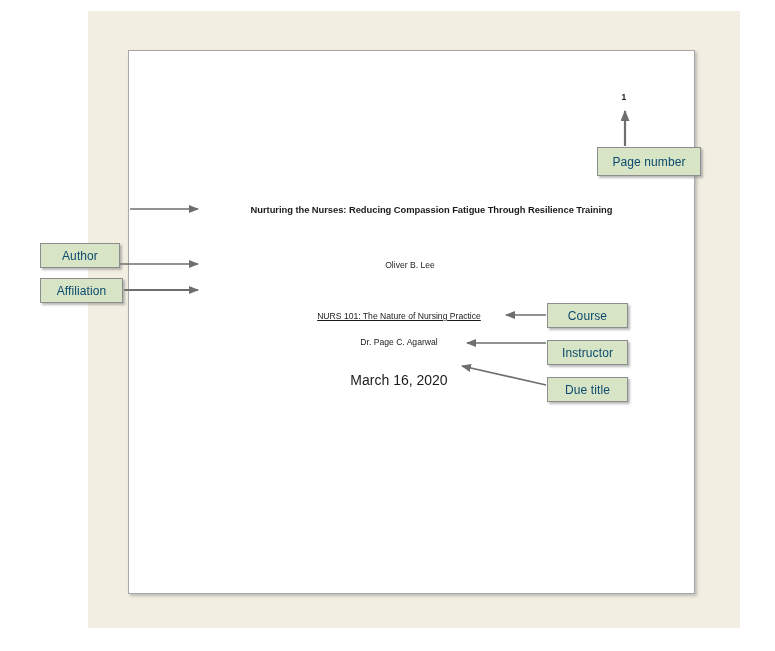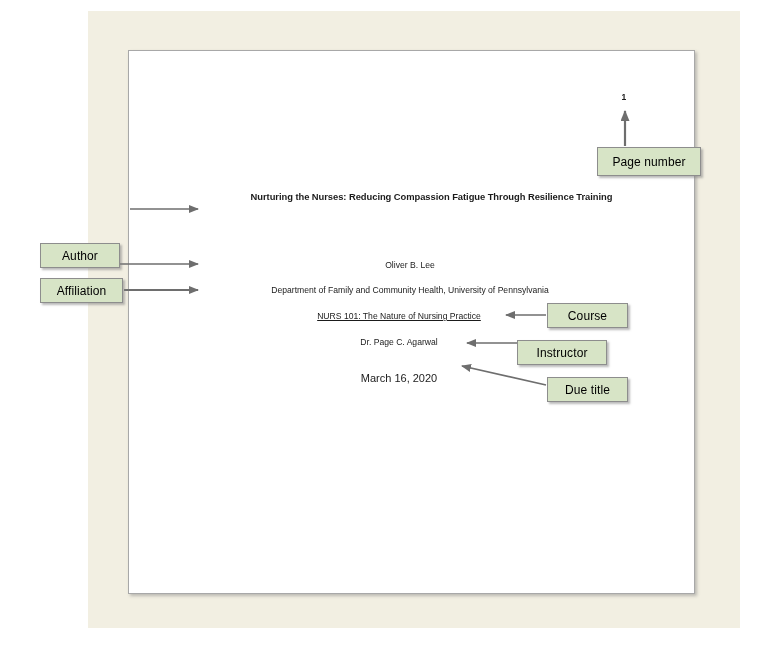--- a/index.html
+++ b/index.html
@@ -47,21 +47,21 @@
   }
   #doc-page-number {
     left: 624px;
     top: 92px;
     font-size: 8.5px;
     font-weight: 700;
     letter-spacing: 0.2px;
   }
   #doc-title {
     left: 410px;
-    top: 191px;
+    top: 204px;
     font-size: 9.4px;
     font-weight: 700;
     letter-spacing: -0.05px;
     padding-left: 43px;
   }
   #doc-author {
     left: 410px;
     top: 260px;
     font-size: 8.6px;
     text-align: center;
@@ -78,43 +78,43 @@
     text-decoration: underline;
   }
   #doc-instructor {
     left: 399px;
     top: 337px;
     font-size: 8.6px;
   }
   #doc-duedate {
     left: 399px;
     top: 372px;
-    font-size: 11px;
+    font-size: 14px;
   }
   
   .callout {
     position: absolute;
     background: #d7e4c6;
     border: 1px solid #8d8d8d;
     box-shadow: 2px 2px 2px rgba(130,130,130,0.55);
     box-sizing: border-box;
     display: flex;
     align-items: center;
     justify-content: center;
-    color: #000000;
+    color: #0c4a6e;
     font-size: 12px;
     letter-spacing: 0.1px;
     white-space: nowrap;
   }
   #callout-paper-title { left: 40px;  top: 196px; width: 88px;  height: 25px; }
   #callout-author      { left: 40px;  top: 243px; width: 80px;  height: 25px; }
   #callout-affiliation { left: 40px;  top: 278px; width: 83px;  height: 25px; }
   #callout-page-number { left: 597px; top: 147px; width: 104px; height: 29px; }
   #callout-course      { left: 547px; top: 303px; width: 81px;  height: 25px; }
-  #callout-instructor  { left: 517px; top: 340px; width: 90px;  height: 25px; }
+  #callout-instructor  { left: 547px; top: 340px; width: 81px;  height: 25px; }
   #callout-duedate     { left: 547px; top: 377px; width: 81px;  height: 25px; }
 
   
   #arrow-layer {
     position: absolute;
     left: 0;
     top: 0;
     width: 775px;
     height: 651px;
     pointer-events: none;
@@ -128,21 +128,20 @@
   <div id="backdrop"></div>
 
   <div id="page-sheet"></div>
 
   <div class="doc-text" id="doc-page-number">1</div>
 
   <div class="doc-text" id="doc-title">Nurturing the Nurses: Reducing Compassion Fatigue Through Resilience Training</div>
 
   <div class="doc-text" id="doc-author">Oliver B. Lee</div>
 
-  <div class="doc-text" id="doc-affiliation">Department of Family and Community Health, University of Pennsylvania</div>
 
   <div class="doc-text" id="doc-course">NURS 101: The Nature of Nursing Practice</div>
 
   <div class="doc-text" id="doc-instructor">Dr. Page C. Agarwal</div>
 
   <div class="doc-text" id="doc-duedate">March 16, 2020</div>
 
   <svg id="arrow-layer" viewBox="0 0 775 651" width="775" height="651">
     <defs>
       <marker id="ah-right" markerWidth="10" markerHeight="8" refX="9" refY="4" orient="auto" markerUnits="userSpaceOnUse">

